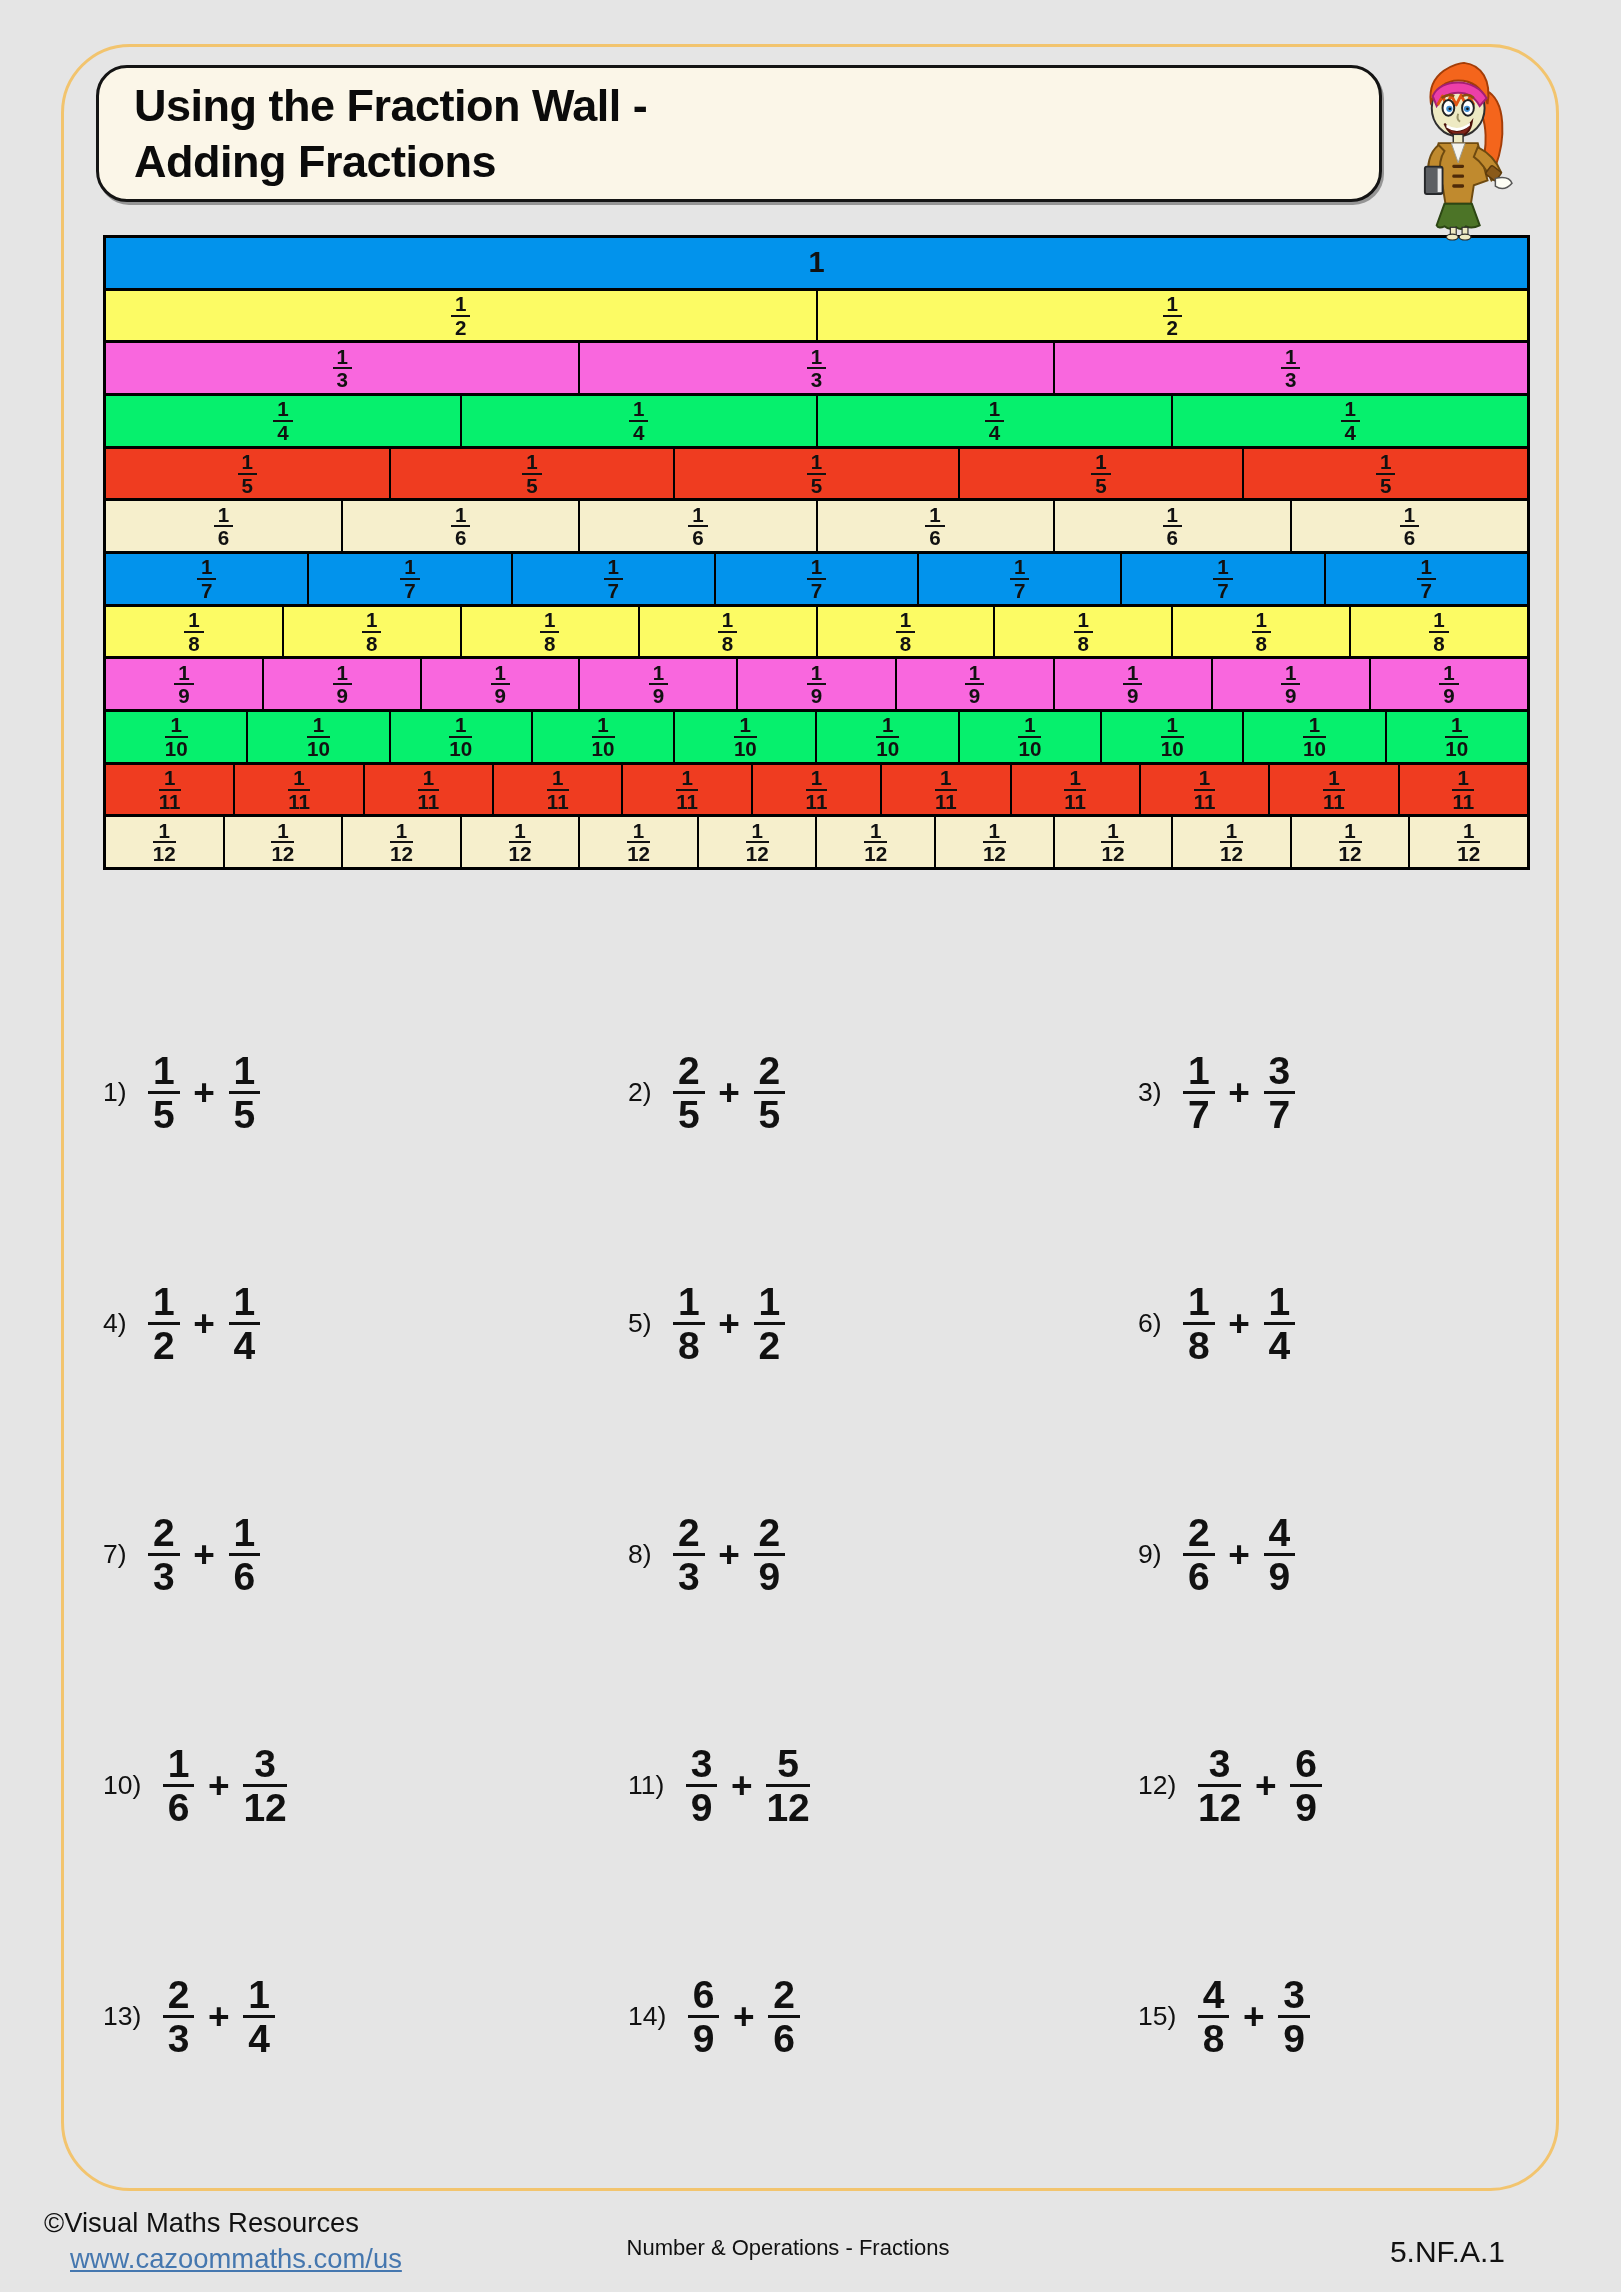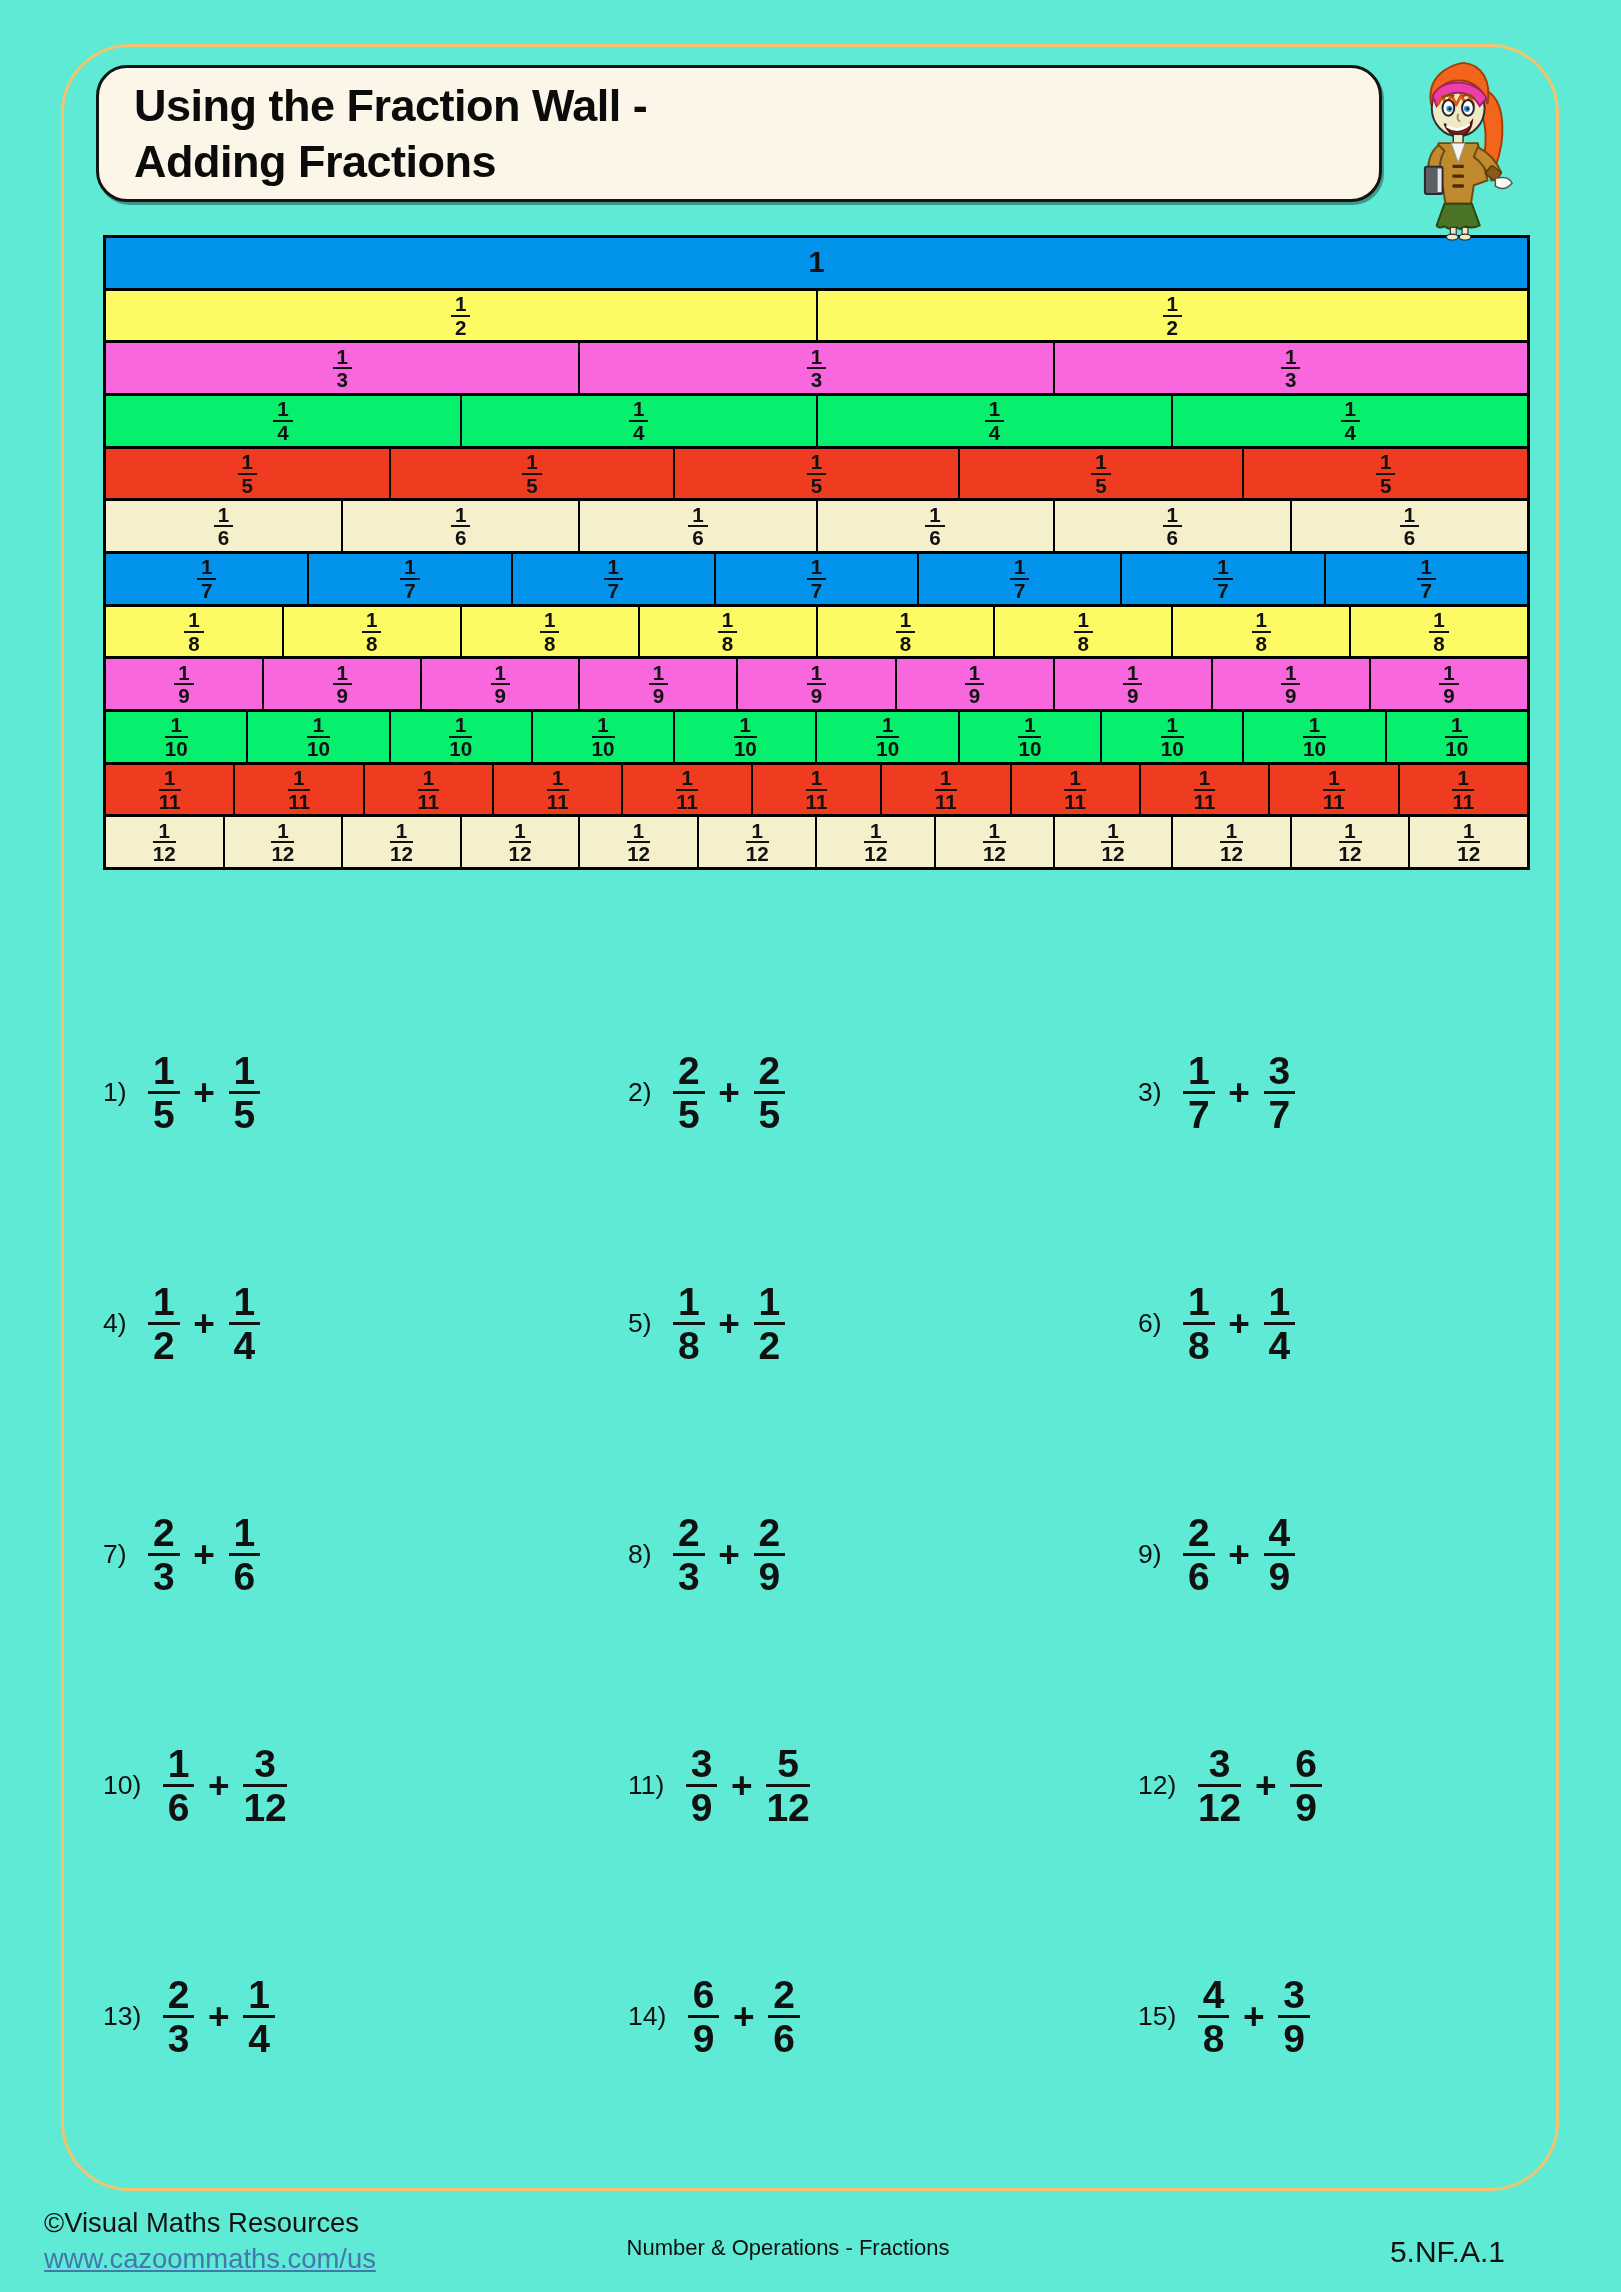--- a/index.html
+++ b/index.html
@@ -1,16 +1,16 @@
 <!DOCTYPE html>
 <html><head>
 <meta charset="utf-8">
 <style>
   html,body{margin:0;padding:0;background:#ffffff;}
-  .page{position:relative;width:1621px;height:2293px;background:#5eead4;overflow:hidden;
+  .page{position:relative;width:1621px;height:2293px;background:#e5e5e5;overflow:hidden;
         font-family:"Liberation Sans","DejaVu Sans",sans-serif;color:#111;}
 
   .page-border{position:absolute;left:61px;top:44px;width:1498px;height:2147px;
                border:3.9px solid #F2C46E;border-radius:69px;box-sizing:border-box;}
 
   .title-box{position:absolute;left:96px;top:65px;width:1286px;height:137px;
              background:#FBF6E8;border:3.9px solid #141414;border-radius:31px;
              box-sizing:border-box;box-shadow:2px 2.9px 0 rgba(0,0,0,0.35);}
   .title{position:absolute;left:35px;top:9.8px;font-size:45px;font-weight:bold;
          line-height:56px;letter-spacing:-0.5px;color:#0b0b0b;}
@@ -40,21 +40,21 @@
             display:grid;grid-template-columns:525px 510px 1fr;grid-auto-rows:231px;
             align-items:center;}
   .problem{display:flex;align-items:center;}
   .pnum{font-size:26.5px;margin-right:21.6px;}
   .pfrac{text-align:center;font-weight:bold;font-size:39px;line-height:1.06;}
   .pfrac .num{display:block;border-bottom:3.9px solid #111;padding:0 4.9px;}
   .pfrac .den{display:block;}
   .plus{font-size:37px;font-weight:bold;margin:0 13.7px;}
 
   .footer-left{position:absolute;left:44px;top:2205px;font-size:27.4px;line-height:36px;}
-  .footer-left a{color:#4577AF;text-decoration:underline;cursor:pointer;}
+  .footer-left a{color:#4577AF;text-decoration:underline;cursor:pointer;margin-left:26px;}
   .footer-center{position:absolute;left:788px;top:2235px;transform:translateX(-50%);font-size:22px;}
   .footer-right{position:absolute;right:116px;top:2235px;font-size:30px;}
 </style>
 </head>
 <body>
 
 <div class="page">
 
   <div class="page-border"></div>
 

